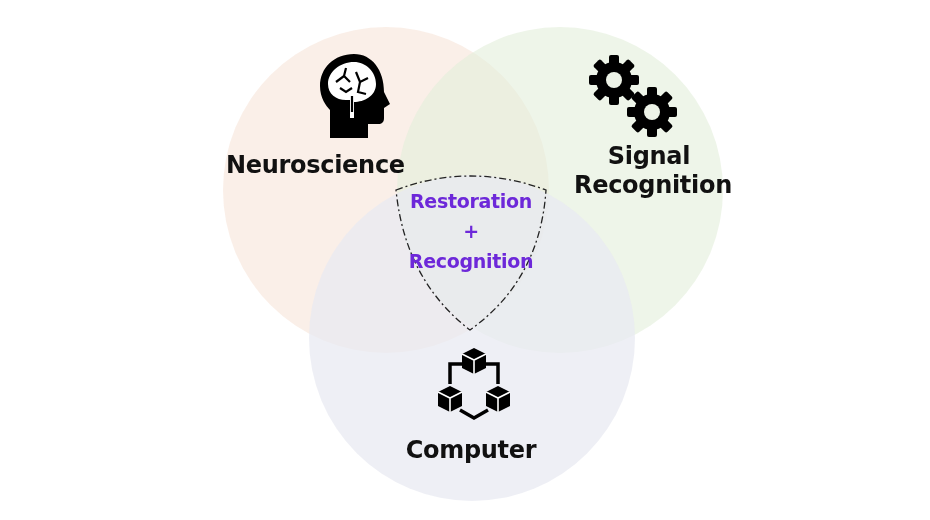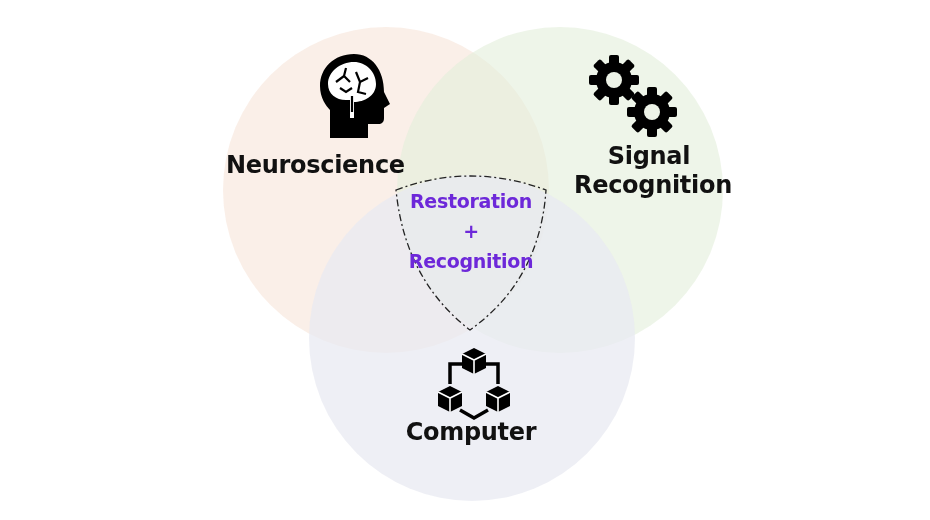--- a/index.html
+++ b/index.html
@@ -66,21 +66,21 @@
   </g>
 </svg>
 
 <div class="label" style="left:226px;top:151px;">Neuroscience</div>
 
 <div class="label" style="left:574px;top:142px;width:150px;">
   <div>Signal</div>
   <div>Recognition</div>
 </div>
 
-<div class="label" style="left:396px;top:418px;width:150px;">
+<div class="label" style="left:396px;top:436px;width:150px;">
   <div>Computer</div>
 </div>
 
 <div class="center-label" style="left:396px;top:186px;width:150px;">
   <div>Restoration</div>
   <div>+</div>
   <div>Recognition</div>
 </div>
 
 </body></html>

